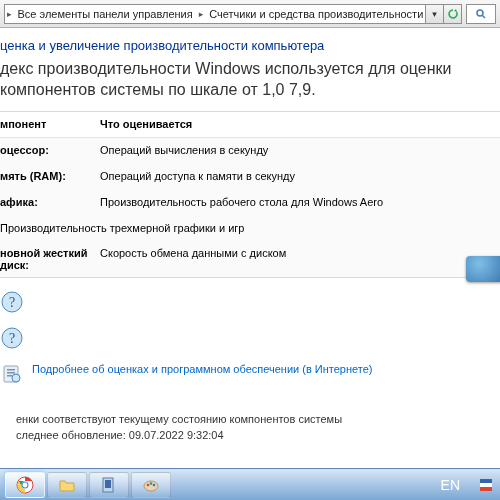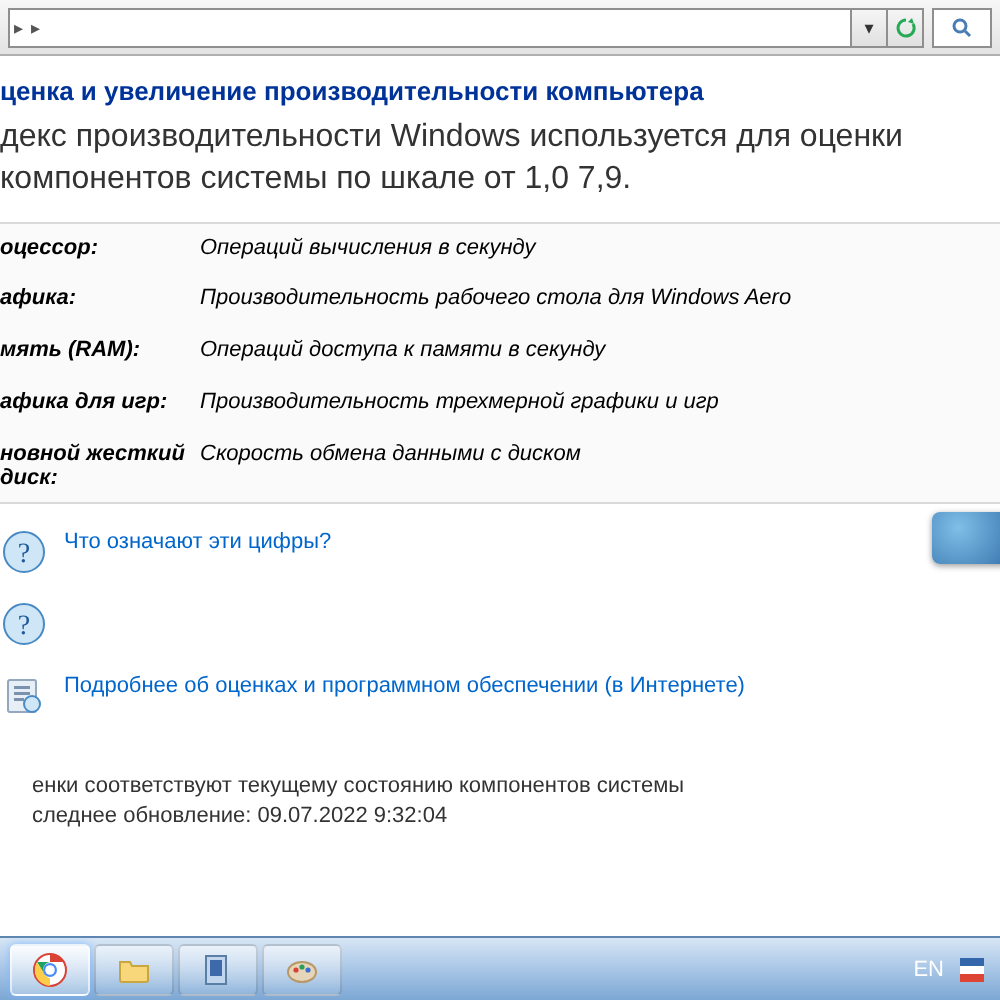--- a/index.html
+++ b/index.html
@@ -71,21 +71,20 @@
   }
 
   
   .content {
     padding: 6px 0 0 0;
   }
   .page-title {
     color: #003399;
     font-size: 13px;
     padding: 4px 8px 6px 0;
-    font-weight: bold;
   }
   .page-sub {
     font-size: 16px;
     padding: 0 8px 10px 0;
     color: #333;
     line-height: 1.3;
   }
 
   
   .comp-table {
@@ -96,21 +95,20 @@
   .comp-header {
     display: flex;
     padding: 6px 0;
     border-bottom: 1px solid #e6e6e6;
     font-weight: 600;
     background: #fff;
   }
   .comp-row {
     display: flex;
     padding: 6px 0;
-    font-style: italic;
   }
   .col-a {
     width: 100px;
     padding-left: 0;
     font-weight: 600;
   }
   .col-b {
     flex: 1;
     padding-right: 40px;
     line-height: 1.25;
@@ -180,22 +178,22 @@
   }
   .task-btn.active {
     background: linear-gradient(rgba(255,255,255,0.9), rgba(200,220,240,0.5));
     border-color: rgba(255,255,255,0.6);
     box-shadow: 0 0 4px rgba(120,180,255,0.8);
   }
   .task-flex { flex: 1; }
   .tray {
     display: flex;
     align-items: center;
-    gap: 8px;
-    font-size: 11px;
+    gap: 20px;
+    font-size: 14px;
     color: #fff;
     padding-right: 4px;
   }
 
   
   .score-badge {
     position: absolute;
     right: -10px;
     top: 256px;
     width: 44px;
@@ -204,21 +202,23 @@
     border-radius: 4px;
     box-shadow: 0 1px 3px rgba(0,0,0,0.4);
   }
 </style>
 </head>
 <body>
 
 <div class="address-bar">
   <div class="breadcrumb-box">
     <span class="bc-arrow">▸</span>
+    <span class="bc-seg">Все элементы панели управления</span>
     <span class="bc-arrow">▸</span>
+    <span class="bc-seg">Счетчики и средства производительности</span>
   </div>
   <div class="addr-btn">▾</div>
   <div class="addr-btn">
     <svg width="10" height="10" viewBox="0 0 10 10">
         <path d="M5 1a4 4 0 1 0 3.5 2" fill="none" stroke="#2a5" stroke-width="1.5"></path>
         <path d="M8 0l1 3-3-1z" fill="#2a5"></path>
       </svg>
   </div>
   <div class="search-box">
     <svg width="12" height="12" viewBox="0 0 12 12">
@@ -227,51 +227,53 @@
       </svg>
   </div>
 </div>
 
 <div class="content">
   <div class="page-title">ценка и увеличение производительности компьютера</div>
   <div class="page-sub">декс производительности Windows используется для оценки компонентов системы по шкале от 1,0
 7,9.</div>
 
   <div class="comp-table">
+    <div class="comp-header">
+      <div class="col-a">мпонент</div>
+      <div class="col-b">Что оценивается</div>
+    </div>
     <div class="comp-row">
       <div class="col-a">оцессор:</div>
       <div class="col-b">Операций вычисления в секунду</div>
     </div>
     <div class="comp-row">
+      <div class="col-a">мять (RAM):</div>
+      <div class="col-b">Операций доступа к памяти в секунду</div>
+    </div>
+    <div class="comp-row">
       <div class="col-a">афика:</div>
       <div class="col-b">Производительность рабочего стола для Windows Aero</div>
     </div>
     <div class="comp-row">
-      <div class="col-a">мять (RAM):</div>
-      <div class="col-b">Операций доступа к памяти в секунду</div>
-    </div>
-    <div class="comp-row">
-      <div class="col-a">афика для игр:</div>
       <div class="col-b">Производительность трехмерной графики и игр</div>
     </div>
     <div class="comp-row">
       <div class="col-a">новной жесткий диск:</div>
       <div class="col-b">Скорость обмена данными с диском</div>
     </div>
   </div>
 
   <div class="link-section">
     <div class="link-row">
       <div class="link-icon">
         <svg width="22" height="22" viewBox="0 0 22 22">
             <circle cx="11" cy="11" r="10" fill="#cfe6f7" stroke="#4a8ac4"></circle>
             <text x="11" y="16" text-anchor="middle" font-size="14" fill="#1d5a99" font-family="Georgia">?</text>
           </svg>
       </div>
-      <div class="link-text"><span class="lnk">Что означают эти цифры?</span></div>
     </div>
     <div class="link-row">
       <div class="link-icon">
         <svg width="22" height="22" viewBox="0 0 22 22">
             <circle cx="11" cy="11" r="10" fill="#cfe6f7" stroke="#4a8ac4"></circle>
             <text x="11" y="16" text-anchor="middle" font-size="14" fill="#1d5a99" font-family="Georgia">?</text>
           </svg>
       </div>
     </div>
     <div class="link-row">

